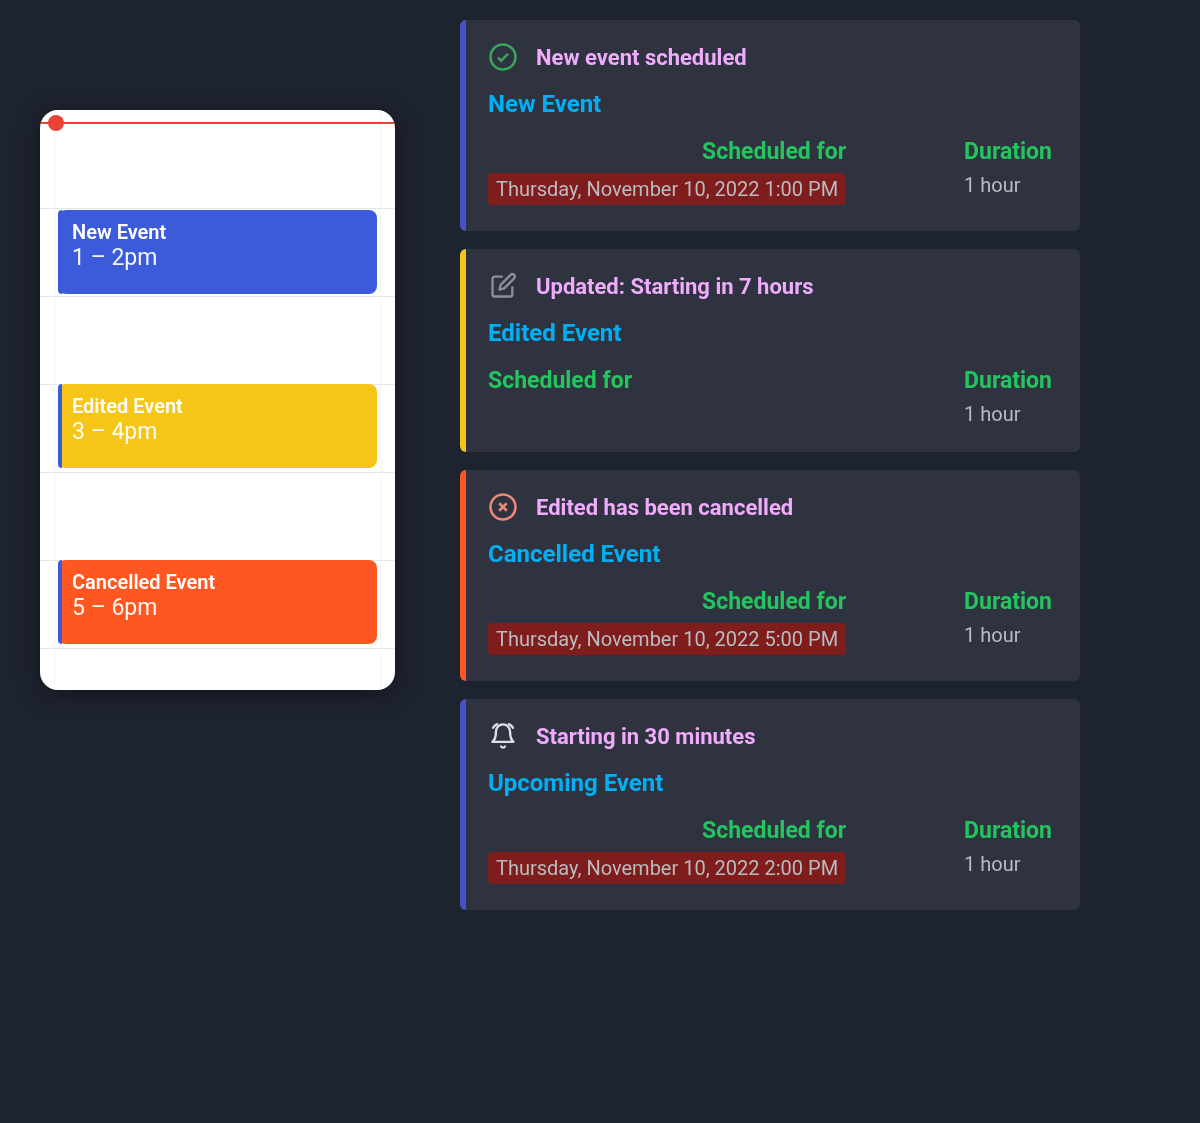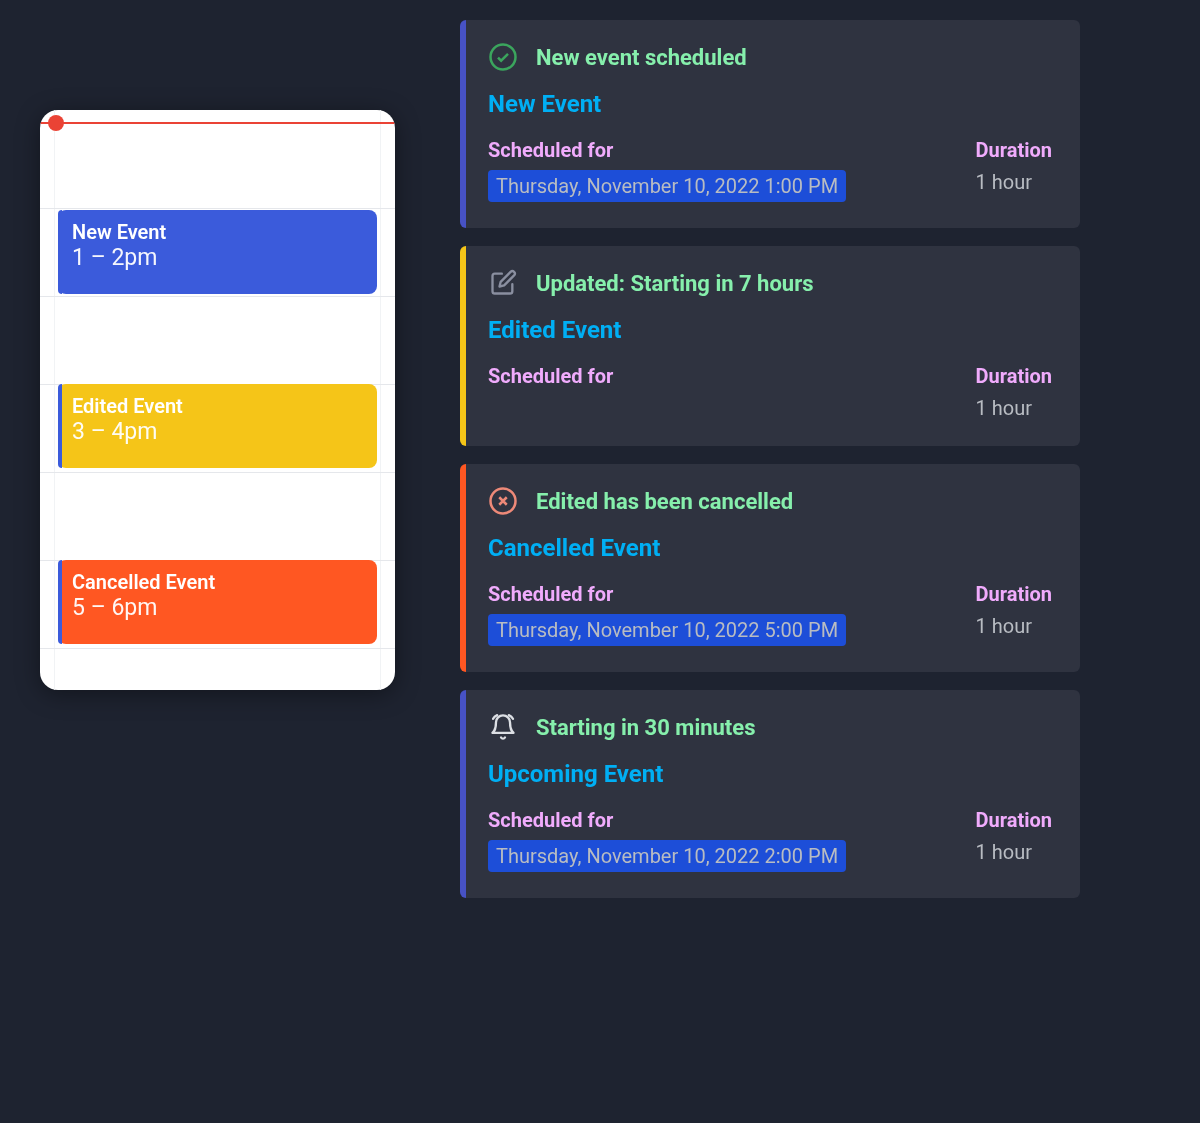--- a/index.html
+++ b/index.html
@@ -92,41 +92,41 @@
     .card-red { border-left-color: #ff5722; }
     .card-header {
       display: flex;
       align-items: center;
       gap: 18px;
       margin-bottom: 18px;
     }
     .card-header-text {
       font-weight: 700;
       font-size: 22px;
-      color: #86efac;
+      color: #f0abfc;
     }
     .card-title {
       color: #00aff4;
       font-weight: 700;
       font-size: 24px;
       margin-bottom: 20px;
     }
     .card-details {
       display: flex;
       justify-content: space-between;
       gap: 20px;
     }
     .detail-col { display: flex; flex-direction: column; gap: 8px; }
-    .detail-label { color: #f0abfc; font-weight: 700; font-size: 20px; }
+    .detail-label { color: #22c55e; font-weight: 700; font-size: 23px; text-align: right; }
     .detail-value {
       color: #b8bcc2;
       font-size: 20px;
     }
     .detail-value.boxed {
-      background: #1d4ed8;
+      background: #7f1d1d;
       padding: 4px 8px;
       border-radius: 4px;
       display: inline-block;
     }
     .icon-wrap {
       width: 30px; height: 30px;
       display: inline-flex;
       align-items: center;
       justify-content: center;
       flex-shrink: 0;

